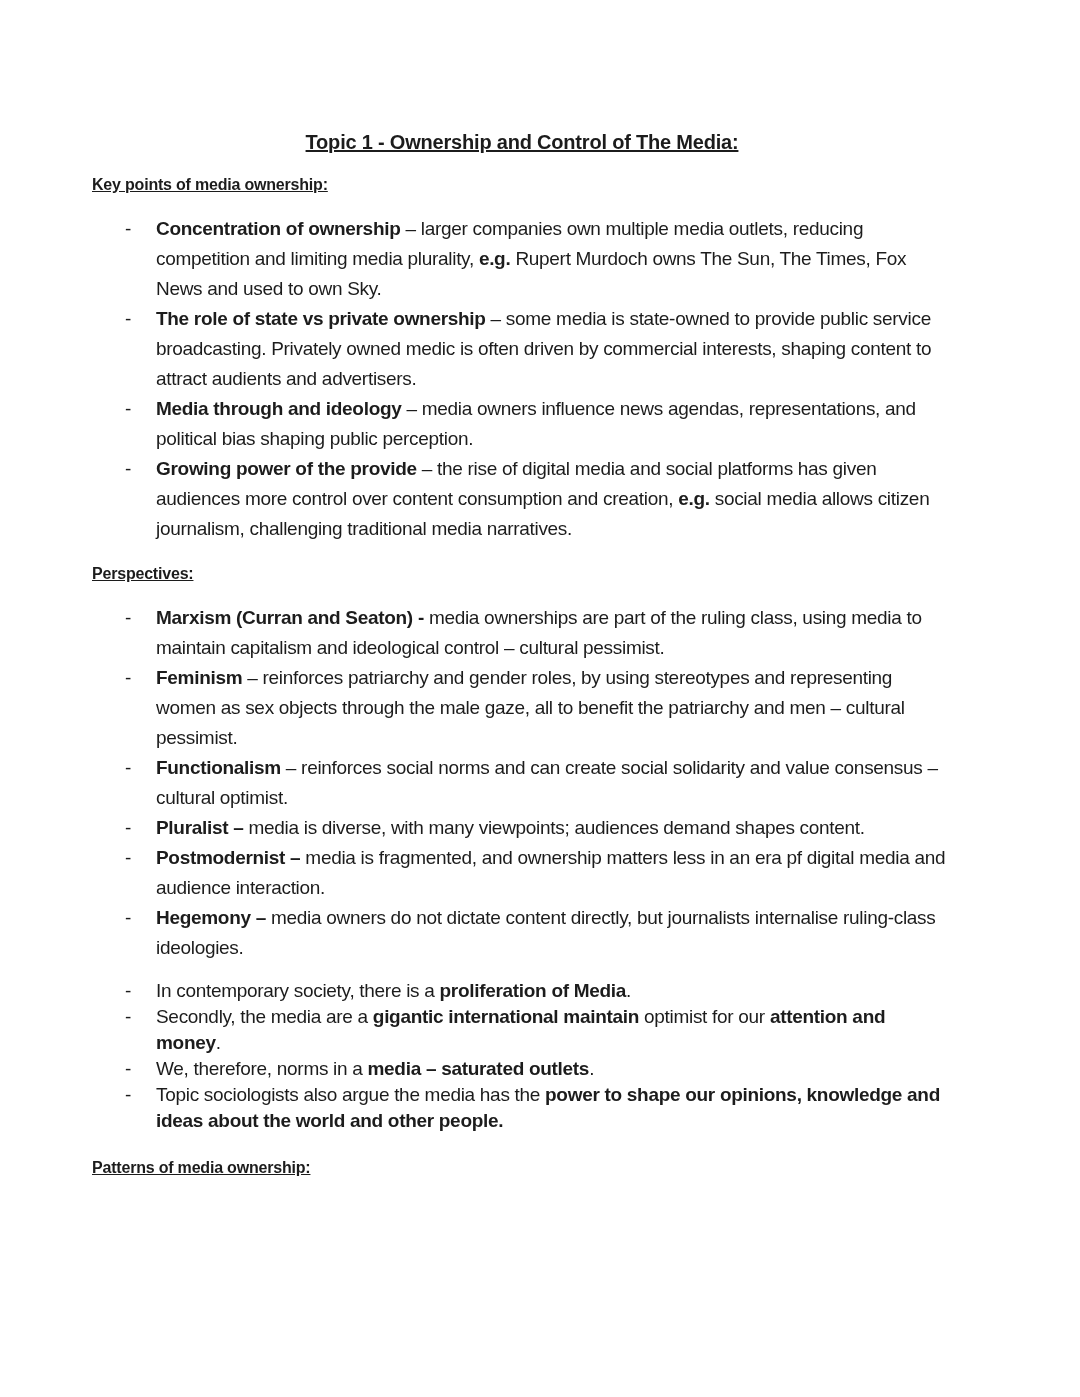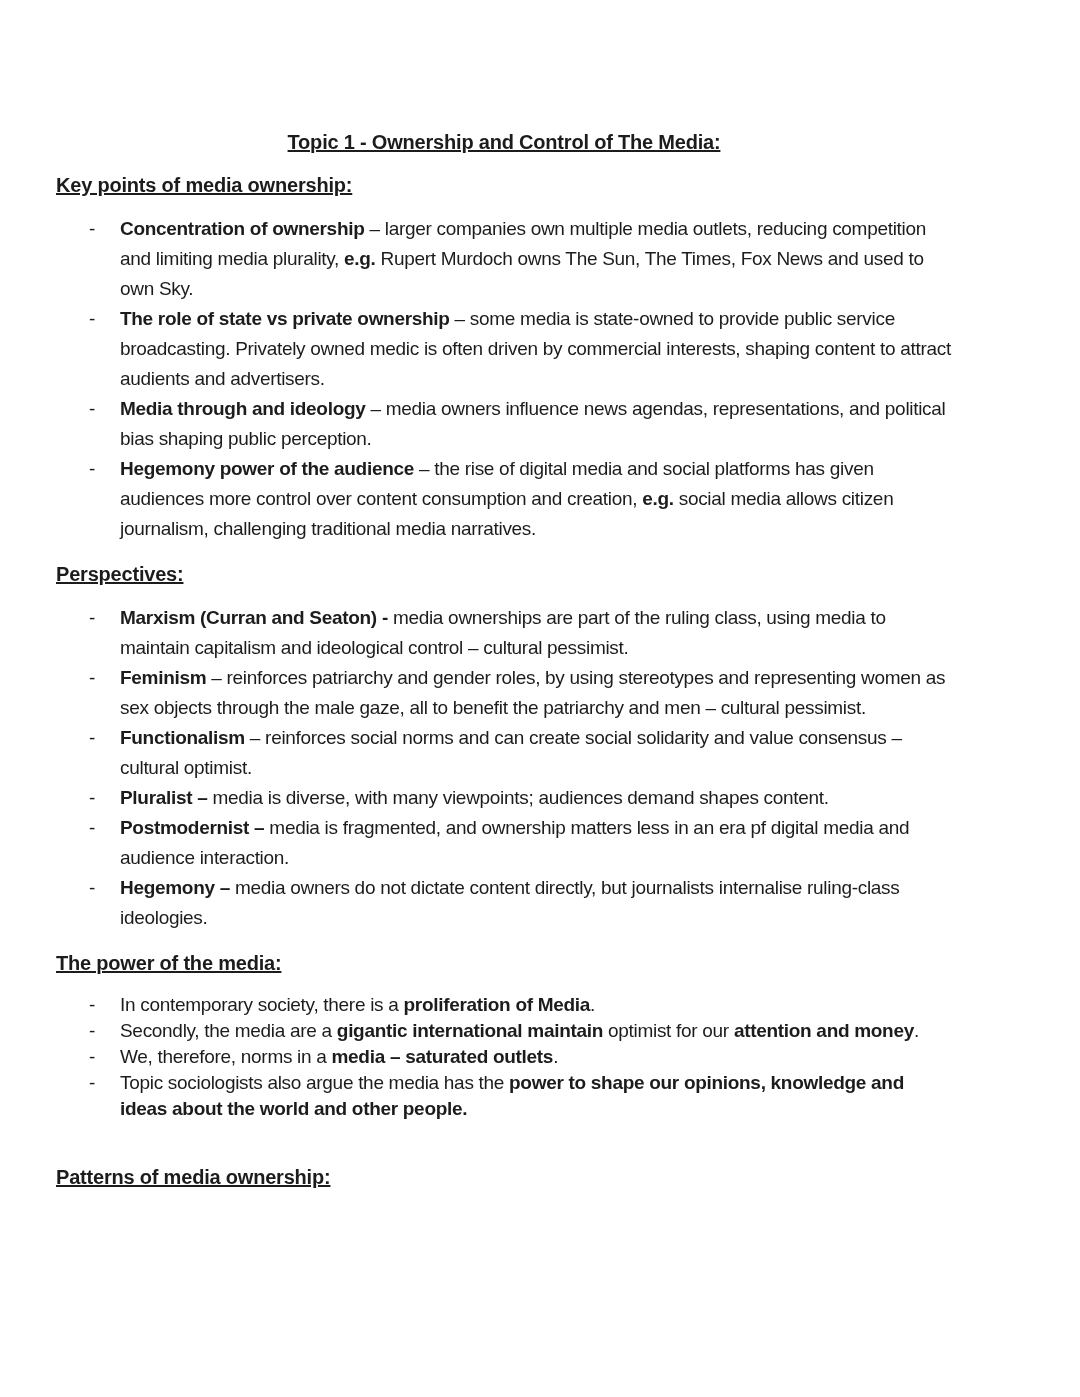--- a/index.html
+++ b/index.html
@@ -6,83 +6,82 @@
   body {
     width: 1080px; height: 1397px;
     background: #ffffff;
     color: #1c1c1c;
     font-family: "Liberation Sans", sans-serif;
     overflow: hidden;
   }
   .page {
     box-sizing: border-box;
     width: 1080px; height: 1397px;
-    padding: 127px 128px 0 56px;
+    padding: 127px 128px 0 92px;
   }
   .doc-title {
     font-size: 20px;
     font-weight: 700;
     line-height: 30px;
     text-align: center;
     text-decoration: underline;
     letter-spacing: -0.2px;
     margin: 0 0 13px 0;
   }
   .section-heading {
-    font-size: 20px;
+    font-size: 16px;
     font-weight: 700;
     line-height: 30px;
     text-decoration: underline;
     letter-spacing: -0.2px;
     margin: 0 0 14px 0;
   }
   .bullet-list {
     list-style: none;
     margin: 0 0 15px 0;
     padding: 0 0 0 64px;
     font-size: 19px;
     line-height: 30px;
     letter-spacing: -0.3px;
   }
   .bullet-list li { position: relative; }
   .dash { position: absolute; left: -31px; }
   .b { font-weight: 700; }
   
   .section:nth-of-type(3) .bullet-list { line-height: 26px; }
   
-  .section:nth-of-type(4) .section-heading { margin-top: 40px; }
+  .section:nth-of-type(4) .section-heading { margin-top: 19px; }
 </style>
 </head>
 <body>
 
 <div class="page">
   <h1 class="doc-title">Topic 1 - Ownership and Control of The Media:</h1>
   <div id="doc-body">
       <section class="section">
         <h2 class="section-heading">Key points of media ownership:</h2>
         <ul class="bullet-list">
           <li><span class="dash">-</span><span class="b">Concentration of ownership</span><span> – larger companies own multiple media outlets, reducing competition and limiting media plurality, </span><span class="b">e.g.</span><span> Rupert Murdoch owns The Sun, The Times, Fox News and used to own Sky.</span></li>
           <li><span class="dash">-</span><span class="b">The role of state vs private ownership</span><span> – some media is state-owned to provide public service broadcasting. Privately owned medic is often driven by commercial interests, shaping content to attract audients and advertisers.</span></li>
           <li><span class="dash">-</span><span class="b">Media through and ideology</span><span> – media owners influence news agendas, representations, and political bias shaping public perception.</span></li>
-          <li><span class="dash">-</span><span class="b">Hegemony power of the audience</span><span> – the rise of digital media and social platforms has given audiences more control over content consumption and creation, </span><span class="b">e.g.</span><span> social media allows citizen journalism, challenging traditional media narratives.</span></li>
+          <li><span class="dash">-</span><span class="b">Growing power of the provide</span><span> – the rise of digital media and social platforms has given audiences more control over content consumption and creation, </span><span class="b">e.g.</span><span> social media allows citizen journalism, challenging traditional media narratives.</span></li>
         </ul>
       </section>
       <section class="section">
         <h2 class="section-heading">Perspectives:</h2>
         <ul class="bullet-list">
           <li><span class="dash">-</span><span class="b">Marxism (Curran and Seaton) -</span><span> media ownerships are part of the ruling class, using media to maintain capitalism and ideological control – cultural pessimist.</span></li>
           <li><span class="dash">-</span><span class="b">Feminism</span><span> – reinforces patriarchy and gender roles, by using stereotypes and representing women as sex objects through the male gaze, all to benefit the patriarchy and men – cultural pessimist.</span></li>
           <li><span class="dash">-</span><span class="b">Functionalism</span><span> – reinforces social norms and can create social solidarity and value consensus – cultural optimist.</span></li>
           <li><span class="dash">-</span><span class="b">Pluralist –</span><span> media is diverse, with many viewpoints; audiences demand shapes content.</span></li>
           <li><span class="dash">-</span><span class="b">Postmodernist –</span><span> media is fragmented, and ownership matters less in an era pf digital media and audience interaction.</span></li>
           <li><span class="dash">-</span><span class="b">Hegemony –</span><span> media owners do not dictate content directly, but journalists internalise ruling-class ideologies.</span></li>
         </ul>
       </section>
       <section class="section">
-        <h2 class="section-heading">The power of the media:</h2>
         <ul class="bullet-list">
           <li><span class="dash">-</span><span>In contemporary society, there is a </span><span class="b">proliferation of Media</span><span>.</span></li>
           <li><span class="dash">-</span><span>Secondly, the media are a </span><span class="b">gigantic international maintain</span><span> optimist for our </span><span class="b">attention and money</span><span>.</span></li>
           <li><span class="dash">-</span><span>We, therefore, norms in a </span><span class="b">media – saturated outlets</span><span>.</span></li>
           <li><span class="dash">-</span><span>Topic sociologists also argue the media has the </span><span class="b">power to shape our opinions, knowledge and ideas about the world and other people.</span></li>
         </ul>
       </section>
       <section class="section">
         <h2 class="section-heading">Patterns of media ownership:</h2>
       </section>

